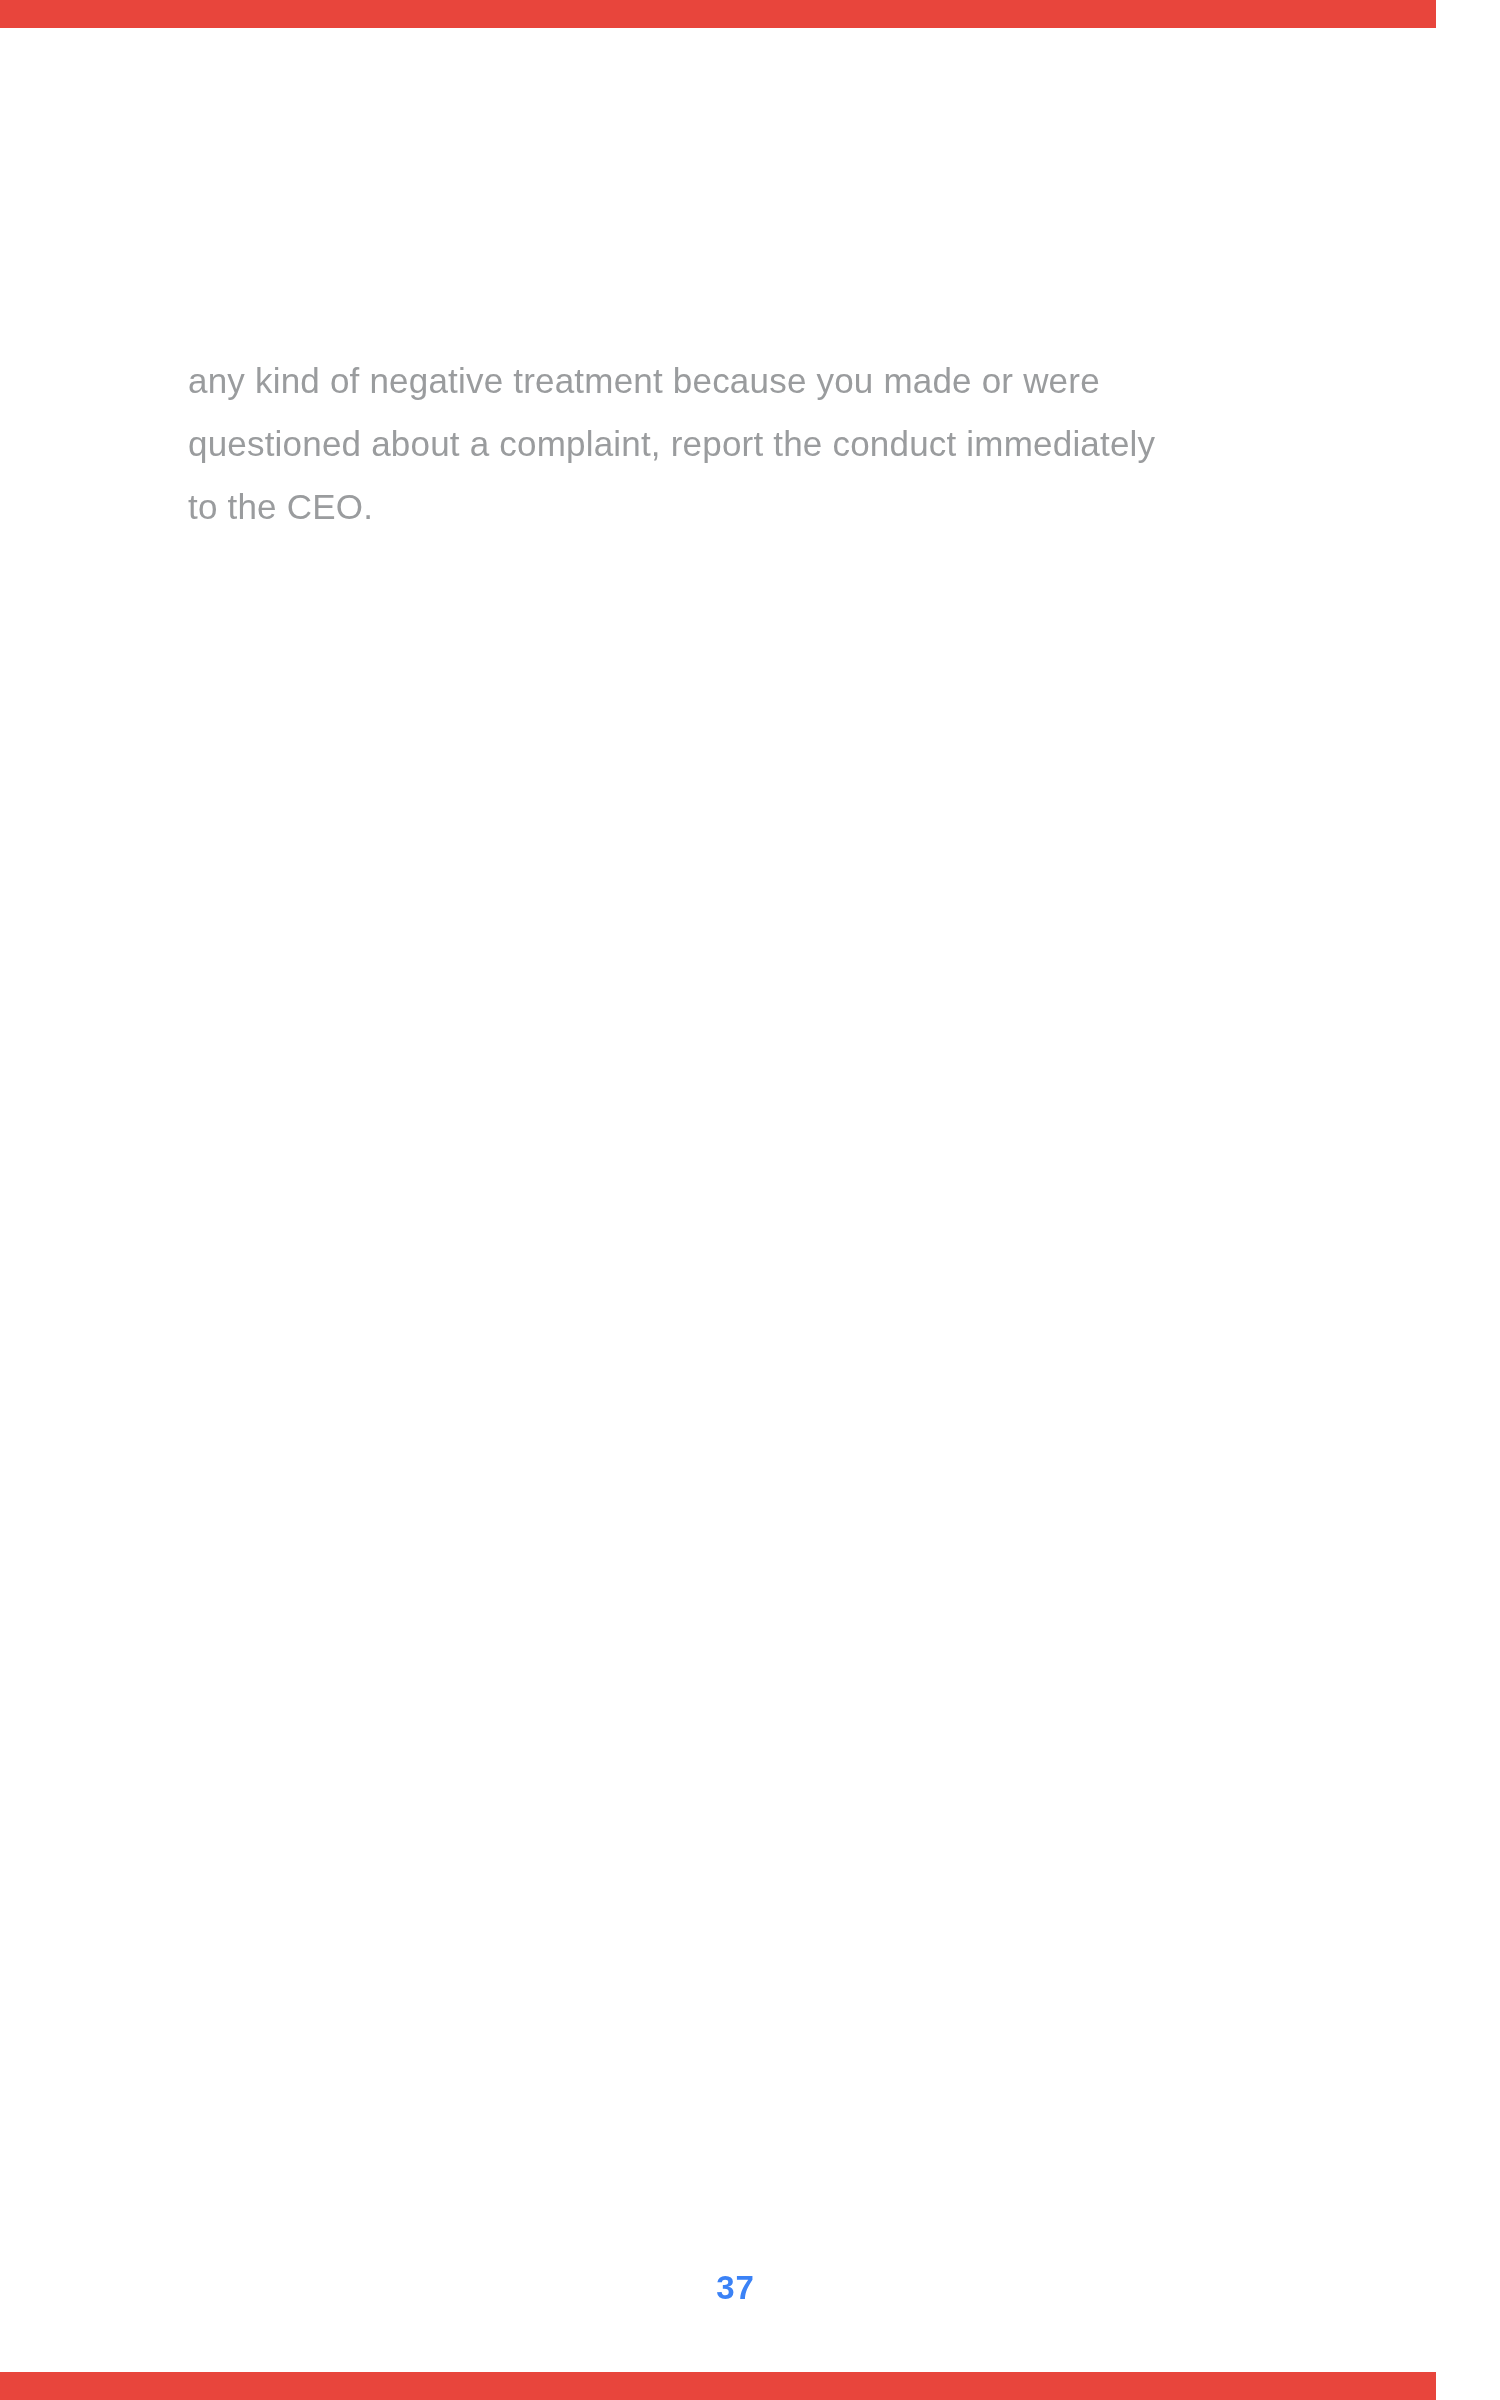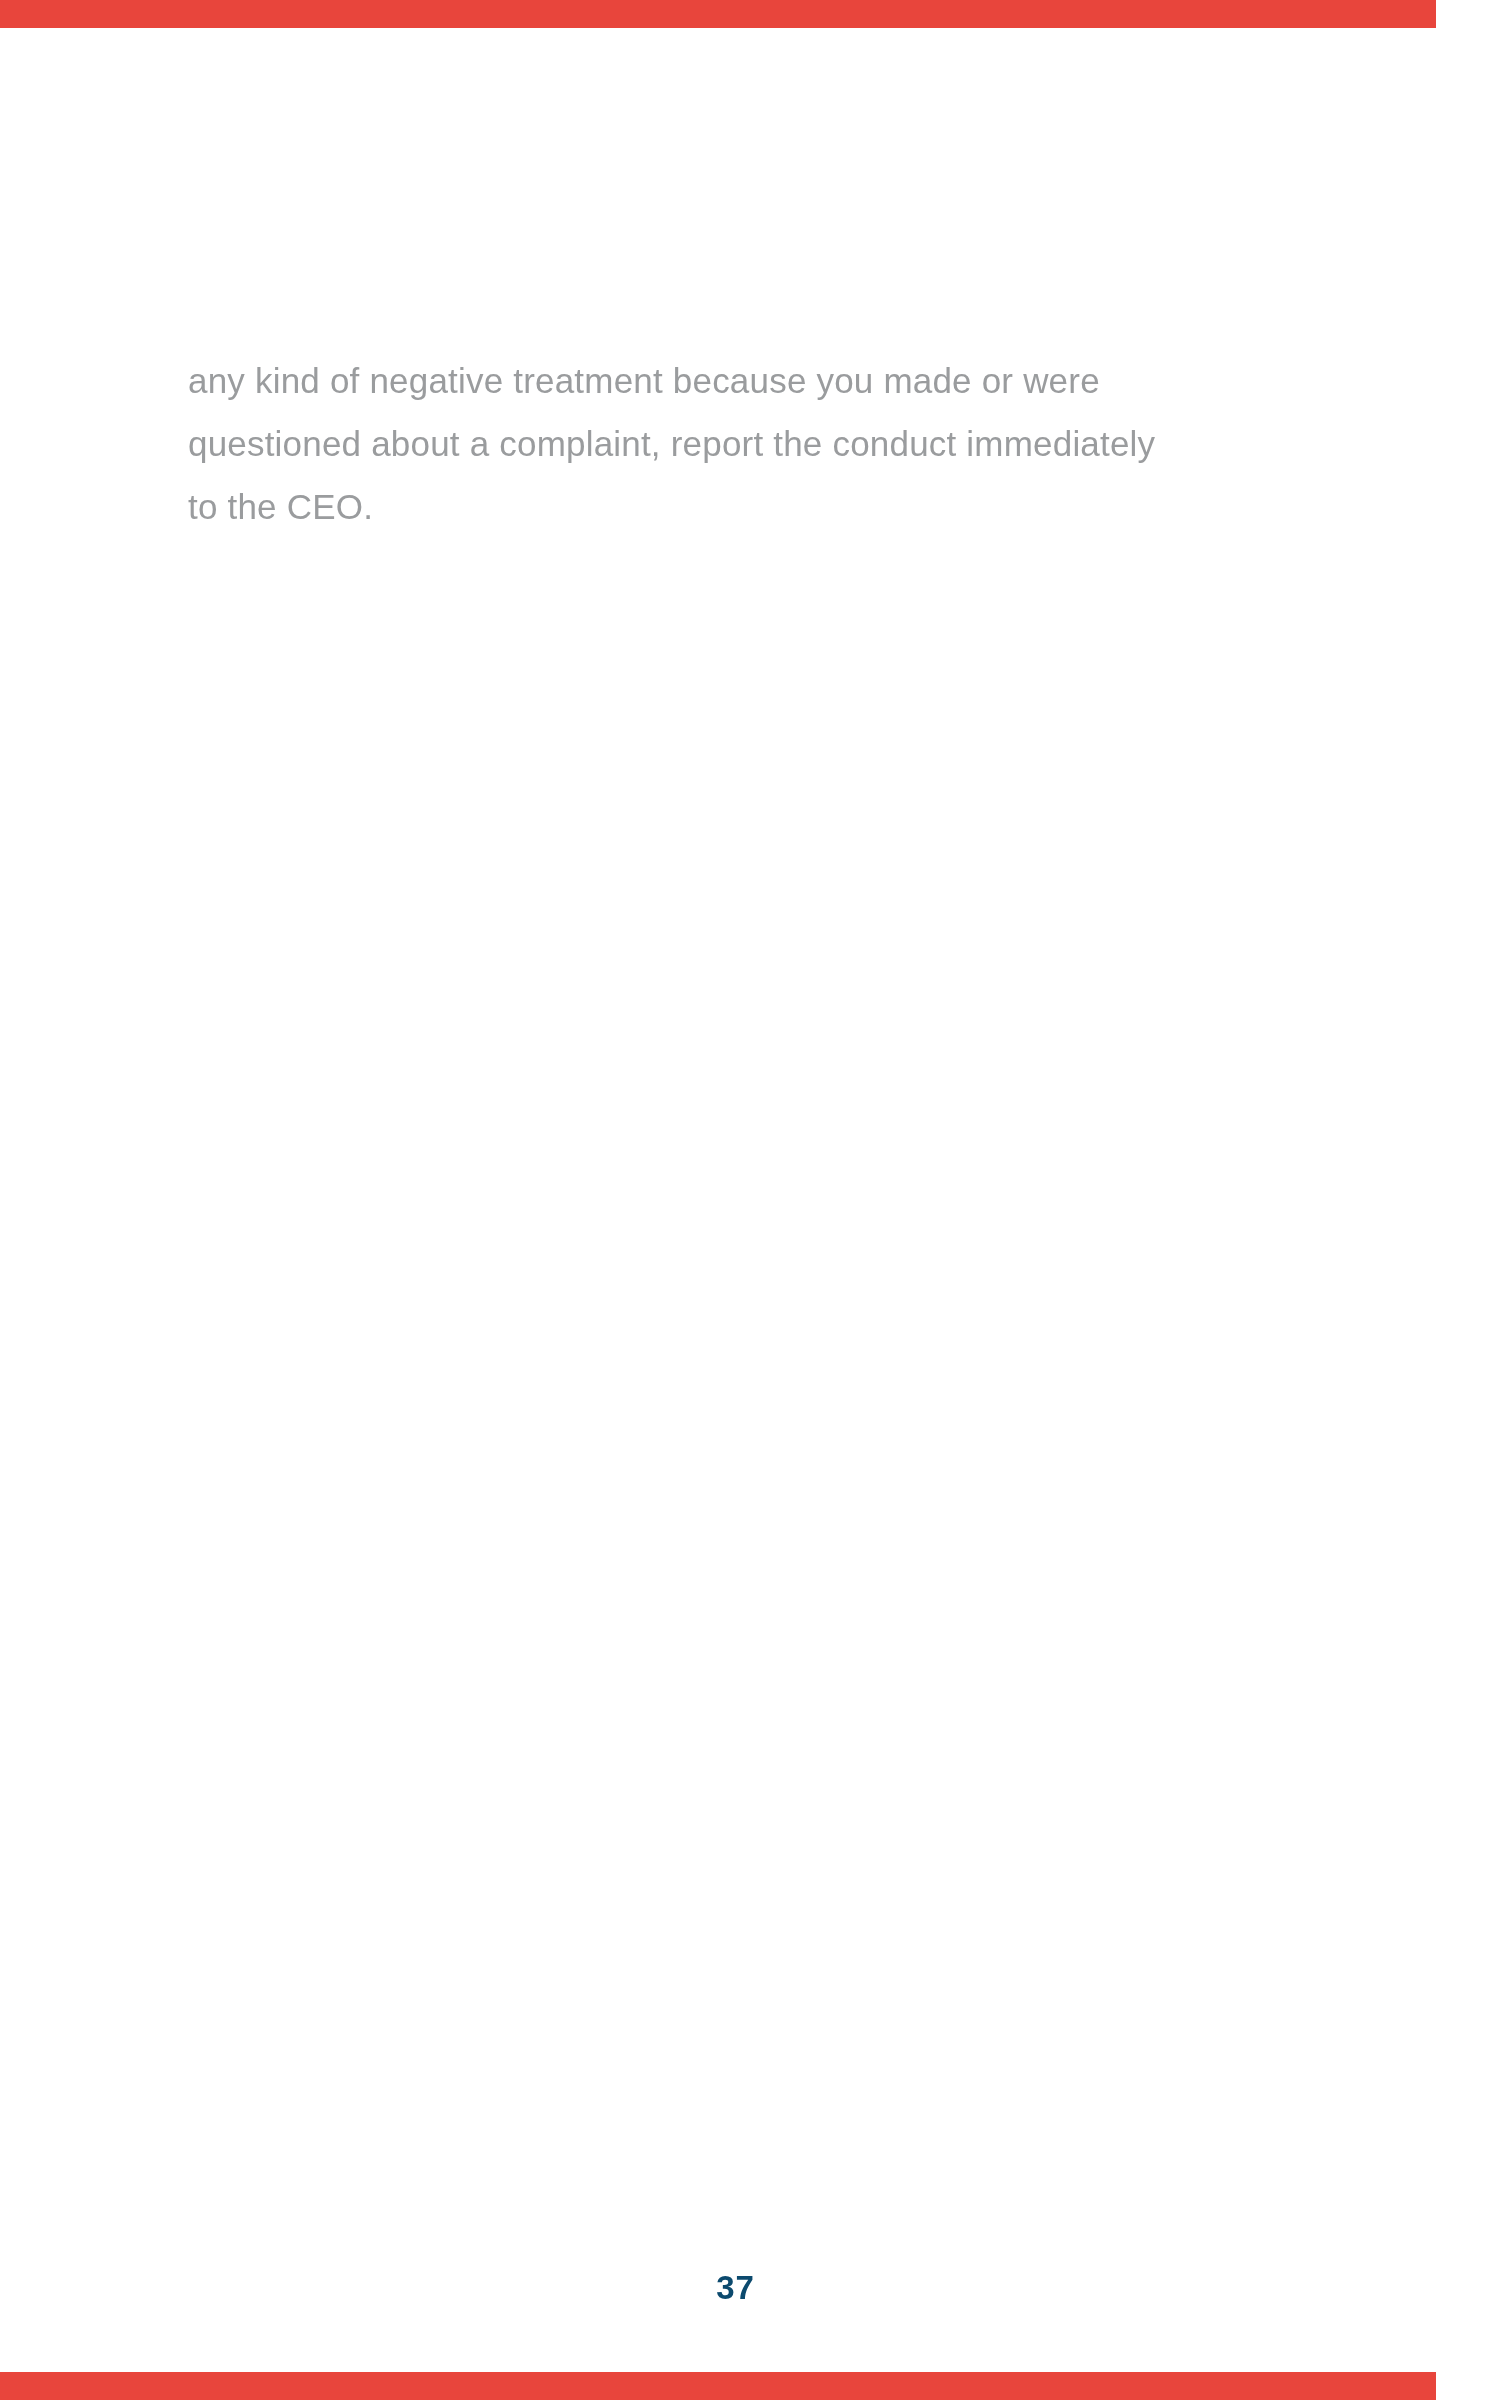--- a/index.html
+++ b/index.html
@@ -60,17 +60,17 @@
 <div class="page">
 
   <div class="accent-bar top" style="background: rgb(232, 69, 60);"></div>
 
   <div class="content" style="color: rgb(154, 156, 158);">
     <p>any kind of negative treatment because you made or were
 questioned about a complaint, report the conduct immediately
 to the CEO.</p>
   </div>
 
-  <div class="page-number" style="color: #0c4a6e; margin-left: 35px;">37</div>
+  <div class="page-number" style="color: #3b82f6; margin-left: 35px;">37</div>
 
   <div class="accent-bar bottom" style="background: rgb(232, 69, 60);"></div>
 
 </div>
 
 </body></html>

